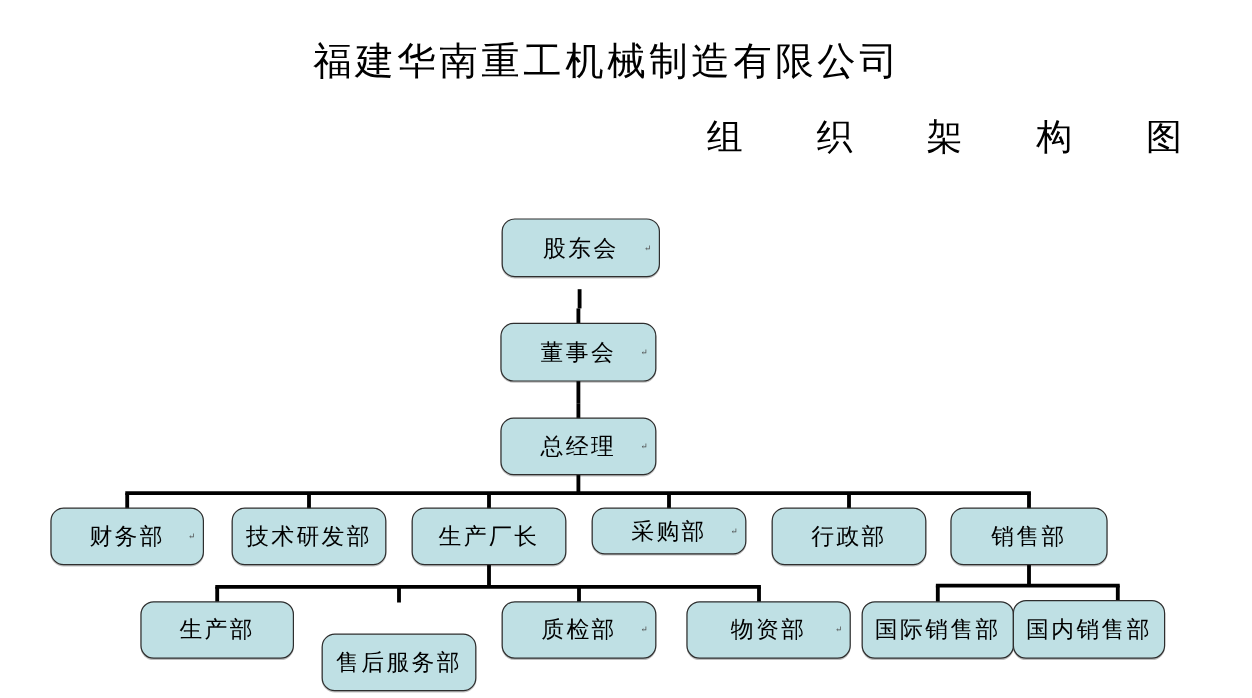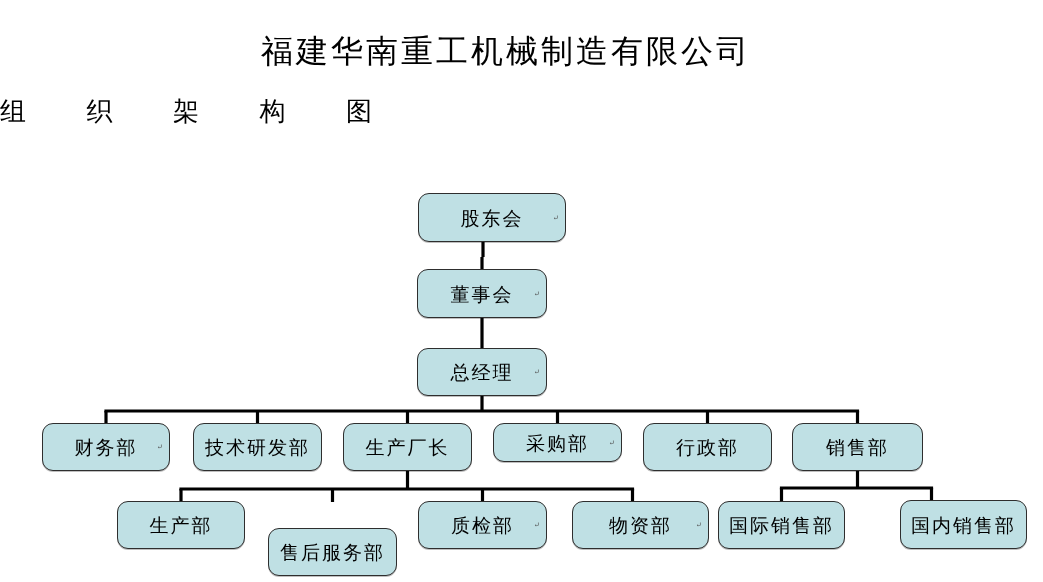--- a/index.html
+++ b/index.html
@@ -26,22 +26,22 @@
     letter-spacing: 3px;
     font-weight: 400;
     white-space: nowrap;
     font-family: Liberation Mono, monospace;
   }
   .doc-subtitle {
     position: absolute;
     top: 94px;
     left: 0;
     width: 1012px;
-    text-align: left;
-    font-size: 26px;
+    text-align: right;
+    font-size: 30px;
     letter-spacing: 27px;
     font-weight: 400;
     white-space: nowrap;
   }
   #connectors {
     position: absolute;
     top: 0;
     left: 0;
     width: 1043px;
     height: 582px;
@@ -98,21 +98,21 @@
       <line x1="181" y1="489" x2="181" y2="502" stroke="#000000" stroke-width="3.2"></line>
       <line x1="332.5" y1="489" x2="332.5" y2="502" stroke="#000000" stroke-width="3.2"></line>
       <line x1="482.5" y1="489" x2="482.5" y2="502" stroke="#000000" stroke-width="3.2"></line>
       <line x1="632.5" y1="489" x2="632.5" y2="502" stroke="#000000" stroke-width="3.2"></line>
       <line x1="857.5" y1="470" x2="857.5" y2="488" stroke="#000000" stroke-width="3.2"></line>
       <line x1="779.9" y1="488" x2="933.1" y2="488" stroke="#000000" stroke-width="3.2"></line>
       <line x1="781.5" y1="488" x2="781.5" y2="502" stroke="#000000" stroke-width="3.2"></line>
       <line x1="931.5" y1="488" x2="931.5" y2="501" stroke="#000000" stroke-width="3.2"></line>
     </svg>
   <div id="canvas">
-      <div class="node" style="left: 418px; top: 193px; width: 148px; height: 49px;">
+      <div class="node" style="left: 418px; top: 182px; width: 132px; height: 49px;">
         <span class="node-label">股东会</span>
         <span class="node-mark">↵</span>
       </div>
       <div class="node" style="left: 417px; top: 269px; width: 130px; height: 49px;">
         <span class="node-label">董事会</span>
         <span class="node-mark">↵</span>
       </div>
       <div class="node" style="left: 417px; top: 348px; width: 130px; height: 48px;">
         <span class="node-label">总经理</span>
         <span class="node-mark">↵</span>
@@ -147,17 +147,17 @@
         <span class="node-label">质检部</span>
         <span class="node-mark">↵</span>
       </div>
       <div class="node" style="left: 572px; top: 501px; width: 137px; height: 48px; text-align: center;">
         <span class="node-label">物资部</span>
         <span class="node-mark">↵</span>
       </div>
       <div class="node" style="left: 718px; top: 501px; width: 127px; height: 48px;">
         <span class="node-label">国际销售部</span>
       </div>
-      <div class="node" style="left: 900px; top: 500px; width: 127px; height: 49px;">
+      <div class="node" style="left: 844px; top: 500px; width: 127px; height: 49px;">
         <span class="node-label">国内销售部</span>
       </div>
     </div>
 </div>
 
 </body></html>

